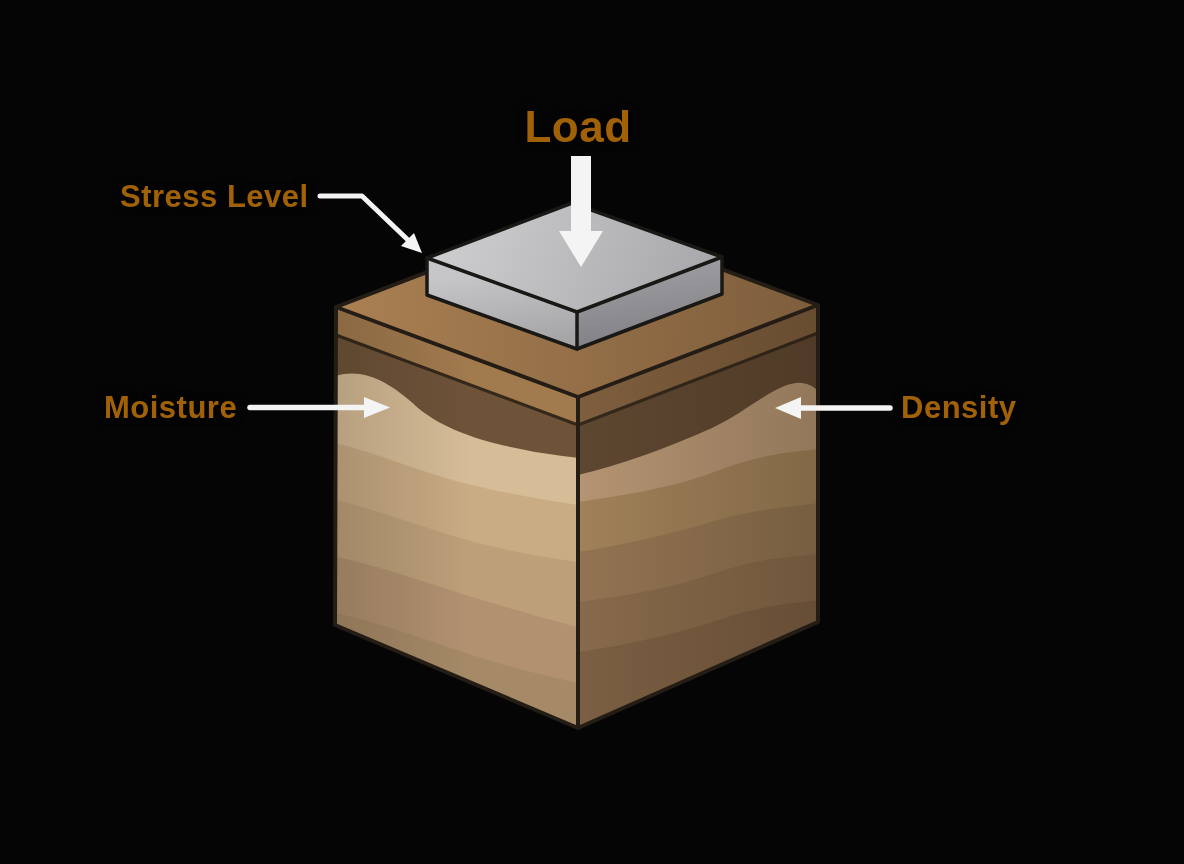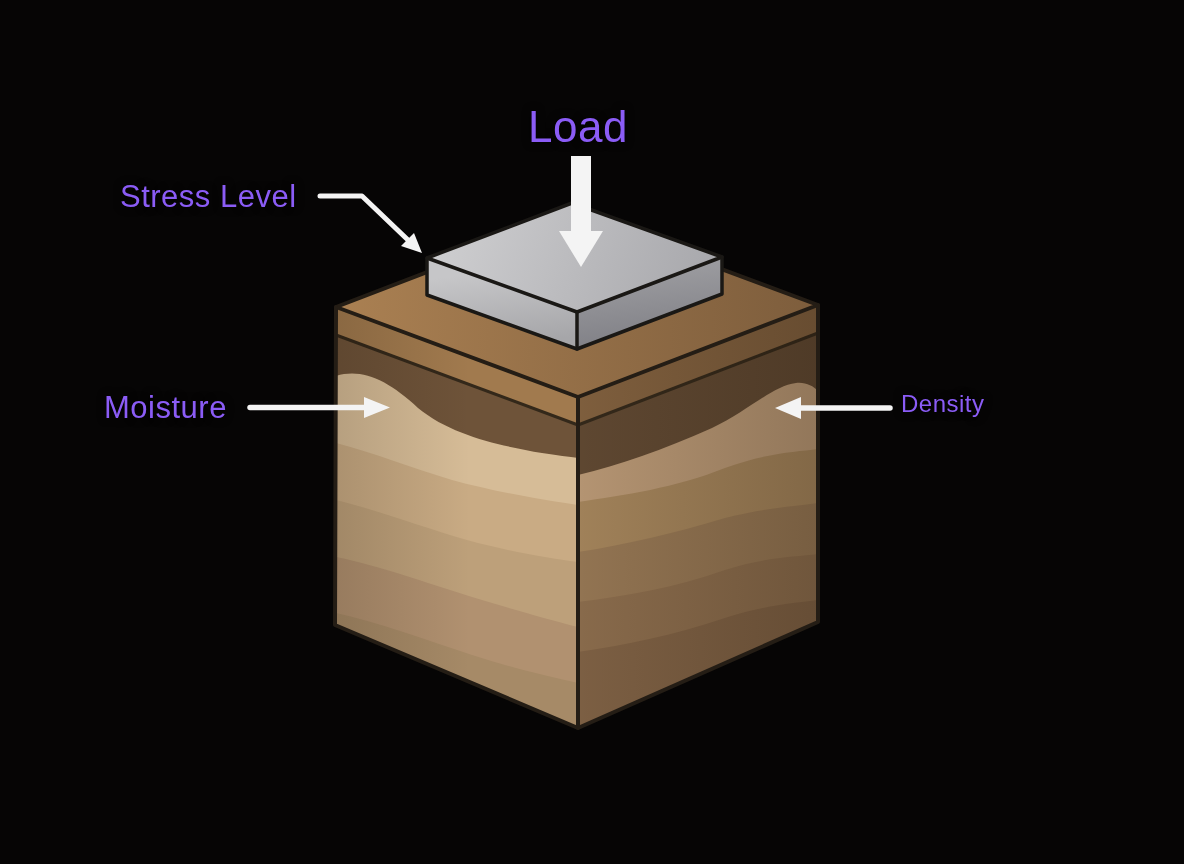--- a/index.html
+++ b/index.html
@@ -6,32 +6,32 @@
   .stage{
     position:relative;
     width:1184px;height:864px;
     overflow:hidden;
     background:#060505;
     font-family:"Liberation Sans", sans-serif;
   }
   .stage svg{position:absolute;left:0;top:0;}
   .lbl{
     position:absolute;
-    color:#8b5cf6;
-    font-weight:400;
+    color:#a16207;
+    font-weight:700;
     letter-spacing:0.5px;
     white-space:nowrap;
     text-shadow:0 0 8px rgba(0,0,0,0.9);
     line-height:1;
     user-select:none;
   }
   .lbl-load{left:498px;top:105px;width:160px;text-align:center;font-size:44px;}
   .lbl-stress{left:120px;top:181px;font-size:31px;}
   .lbl-moisture{left:104px;top:392px;font-size:31px;}
-  .lbl-density{left:901px;top:392px;font-size:24px;}
+  .lbl-density{left:901px;top:392px;font-size:31px;}
 </style>
 </head>
 <body>
 
 <div class="stage">
 
   <svg width="1184" height="864" viewBox="0 0 1184 864">
     <defs>
       <linearGradient id="gradTop" gradientUnits="userSpaceOnUse" x1="340" y1="300" x2="820" y2="310">
         <stop offset="0" stop-color="#aa8052"></stop>

